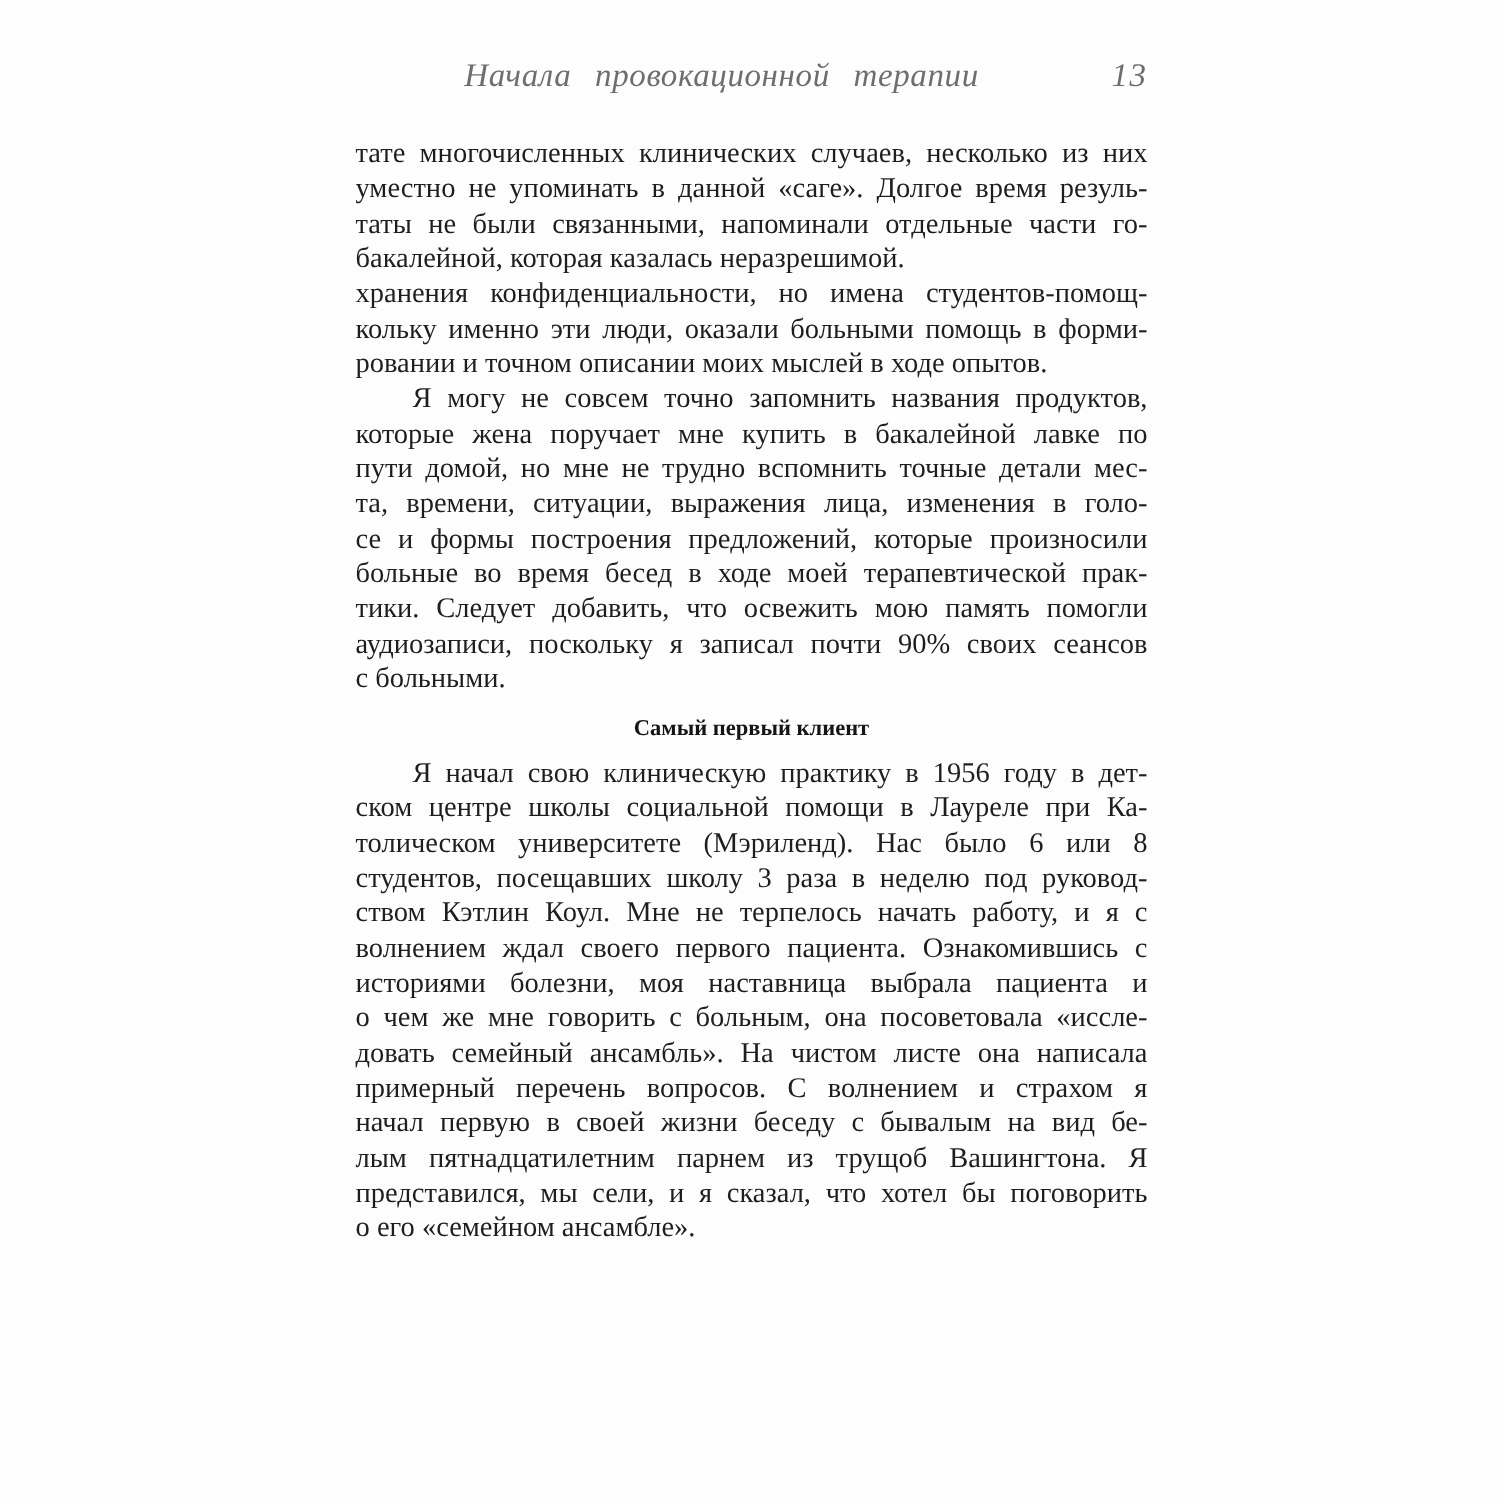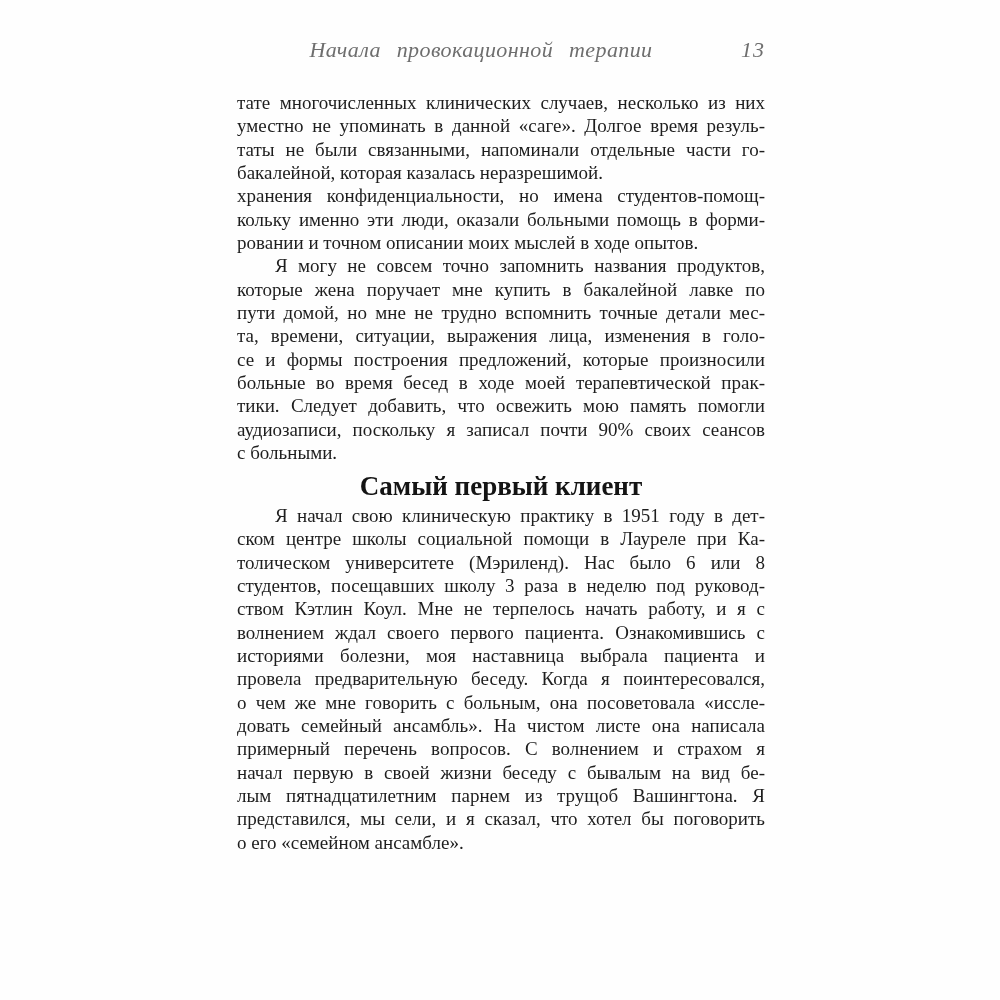--- a/index.html
+++ b/index.html
@@ -50,21 +50,21 @@
   .line {
     text-align: justify;
     text-align-last: justify;
     white-space: normal;
   }
   .line-last { text-align-last: left; }
   .line-indent { text-indent: 38px; }
   .section-heading {
     text-align: center;
     font-weight: bold;
-    font-size: 27px;
+    font-size: 15px;
     color: #141414;
     margin: 10px 0 6px 0;
   }
 </style>
 </head>
 <body>
 
 <div class="page">
 
   <div class="running-header">
@@ -90,28 +90,27 @@
         <div class="line">пути домой, но мне не трудно вспомнить точные детали мес-</div>
         <div class="line">та, времени, ситуации, выражения лица, изменения в голо-</div>
         <div class="line">се и формы построения предложений, которые произносили</div>
         <div class="line">больные во время бесед в ходе моей терапевтической прак-</div>
         <div class="line">тики. Следует добавить, что освежить мою память помогли</div>
         <div class="line">аудиозаписи, поскольку я записал почти 90% своих сеансов</div>
         <div class="line line-last">с больными.</div>
       </div>
       <div class="section-heading">Самый первый клиент</div>
       <div class="paragraph">
-        <div class="line line-indent">Я начал свою клиническую практику в 1951 году в дет-</div>
+        <div class="line line-indent">Я начал свою клиническую практику в 1956 году в дет-</div>
         <div class="line">ском центре школы социальной помощи в Лауреле при Ка-</div>
         <div class="line">толическом университете (Мэриленд). Нас было 6 или 8</div>
         <div class="line">студентов, посещавших школу 3 раза в неделю под руковод-</div>
         <div class="line">ством Кэтлин Коул. Мне не терпелось начать работу, и я с</div>
         <div class="line">волнением ждал своего первого пациента. Ознакомившись с</div>
         <div class="line">историями болезни, моя наставница выбрала пациента и</div>
-        <div class="line">провела предварительную беседу. Когда я поинтересовался,</div>
         <div class="line">о чем же мне говорить с больным, она посоветовала «иссле-</div>
         <div class="line">довать семейный ансамбль». На чистом листе она написала</div>
         <div class="line">примерный перечень вопросов. С волнением и страхом я</div>
         <div class="line">начал первую в своей жизни беседу с бывалым на вид бе-</div>
         <div class="line">лым пятнадцатилетним парнем из трущоб Вашингтона. Я</div>
         <div class="line">представился, мы сели, и я сказал, что хотел бы поговорить</div>
         <div class="line line-last">о его «семейном ансамбле».</div>
       </div>
     </div>
 

